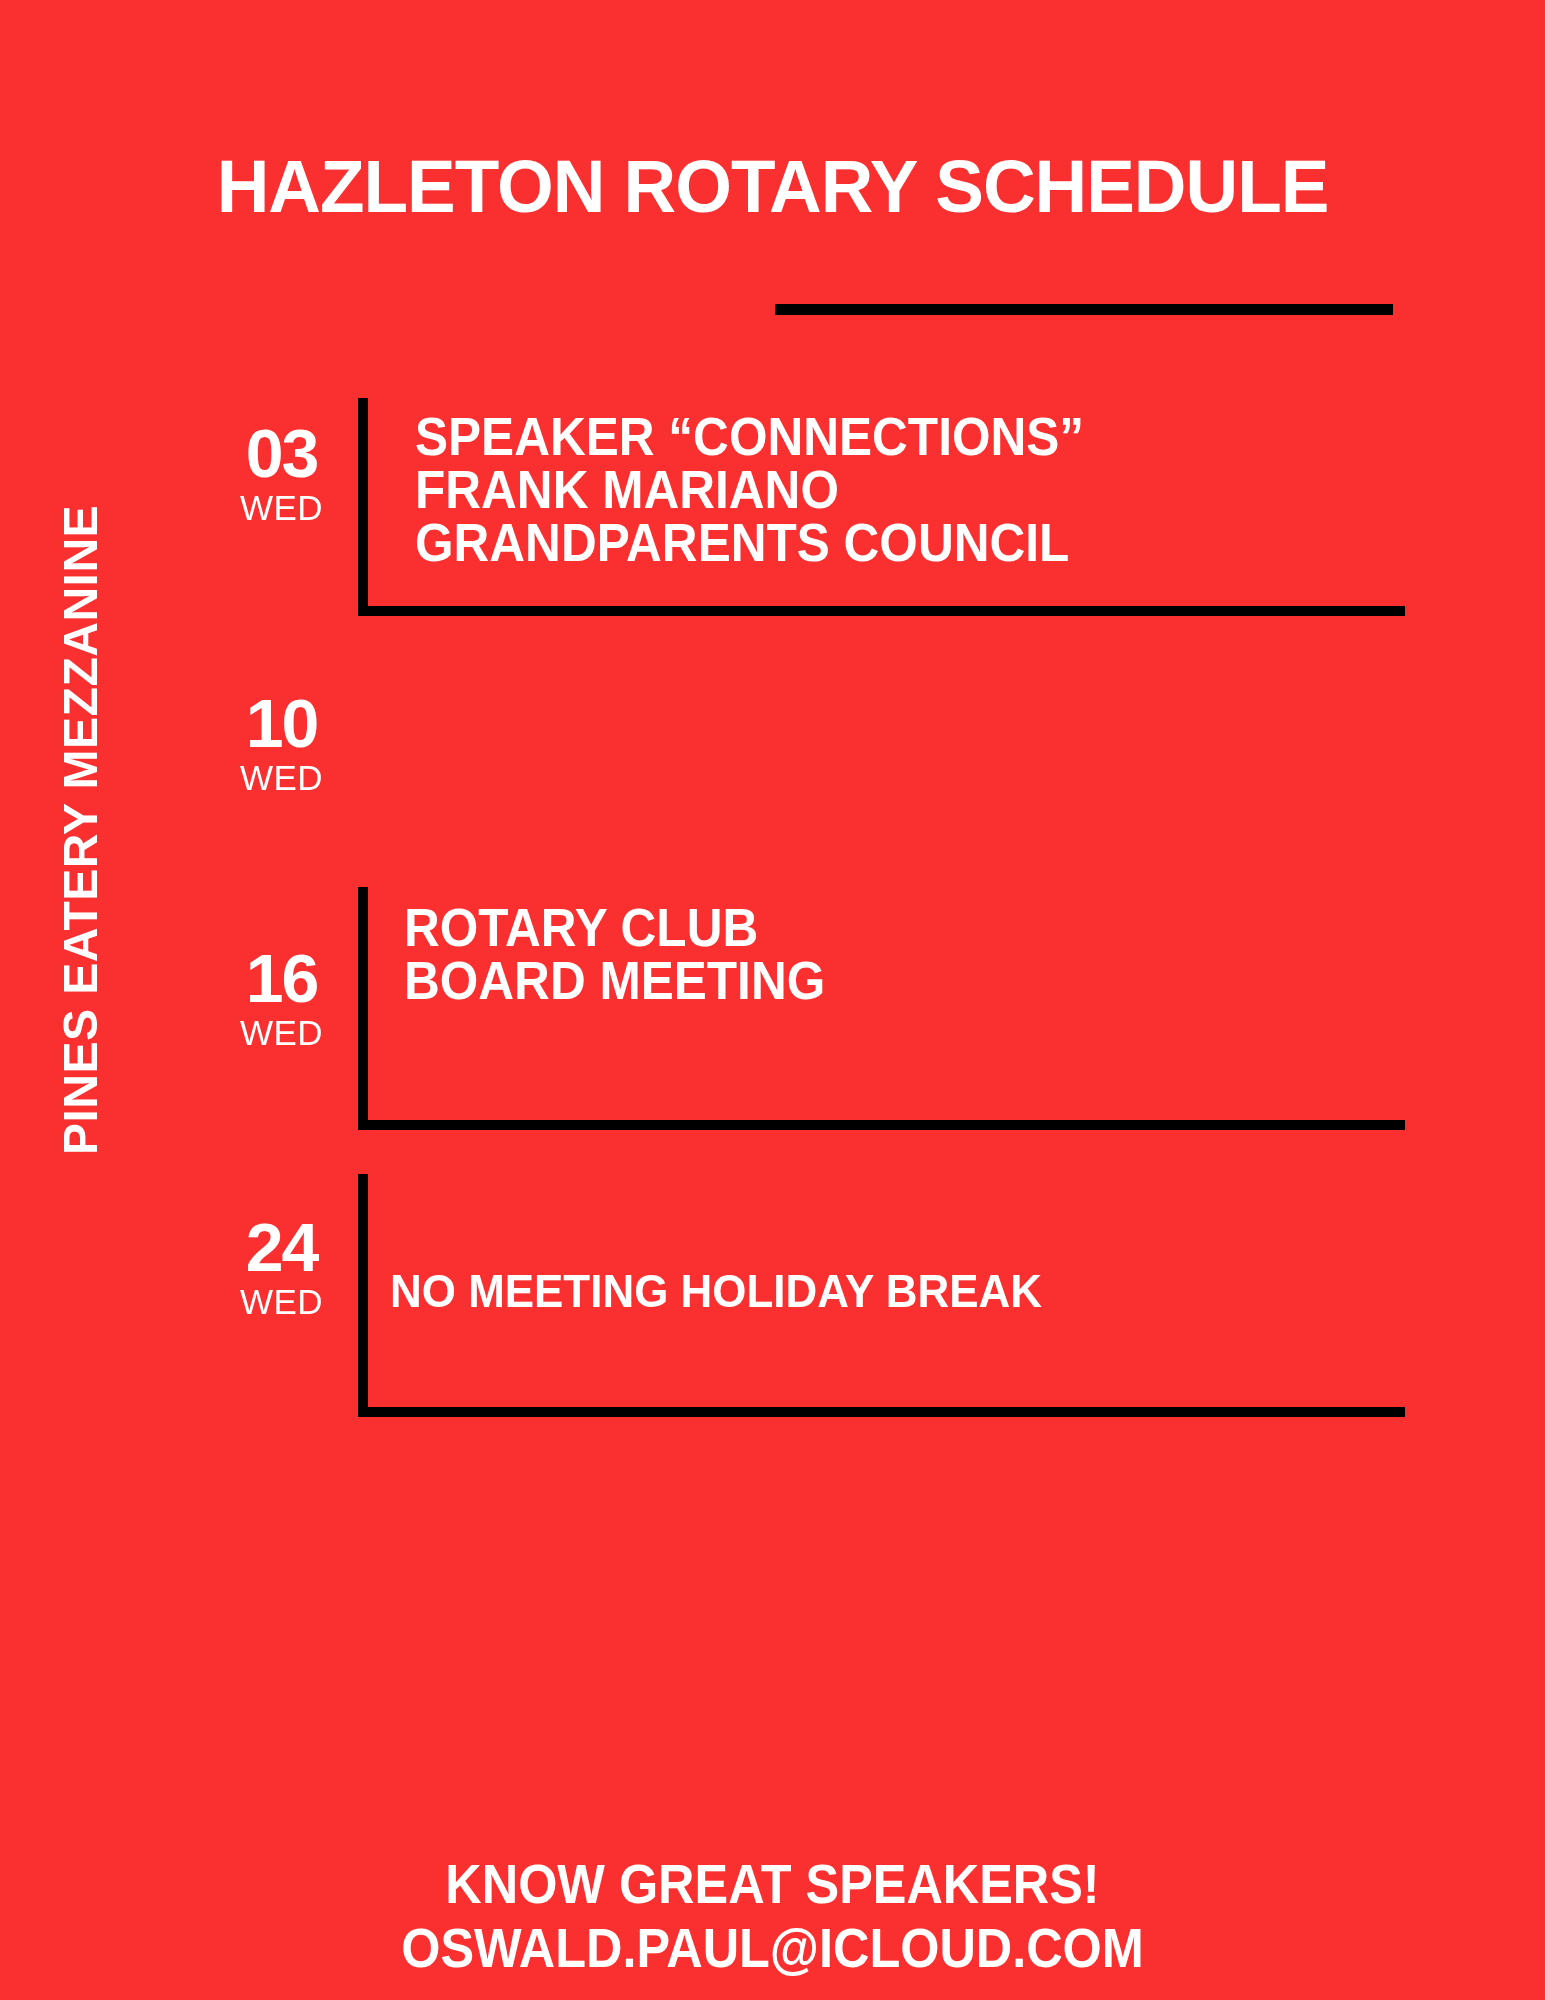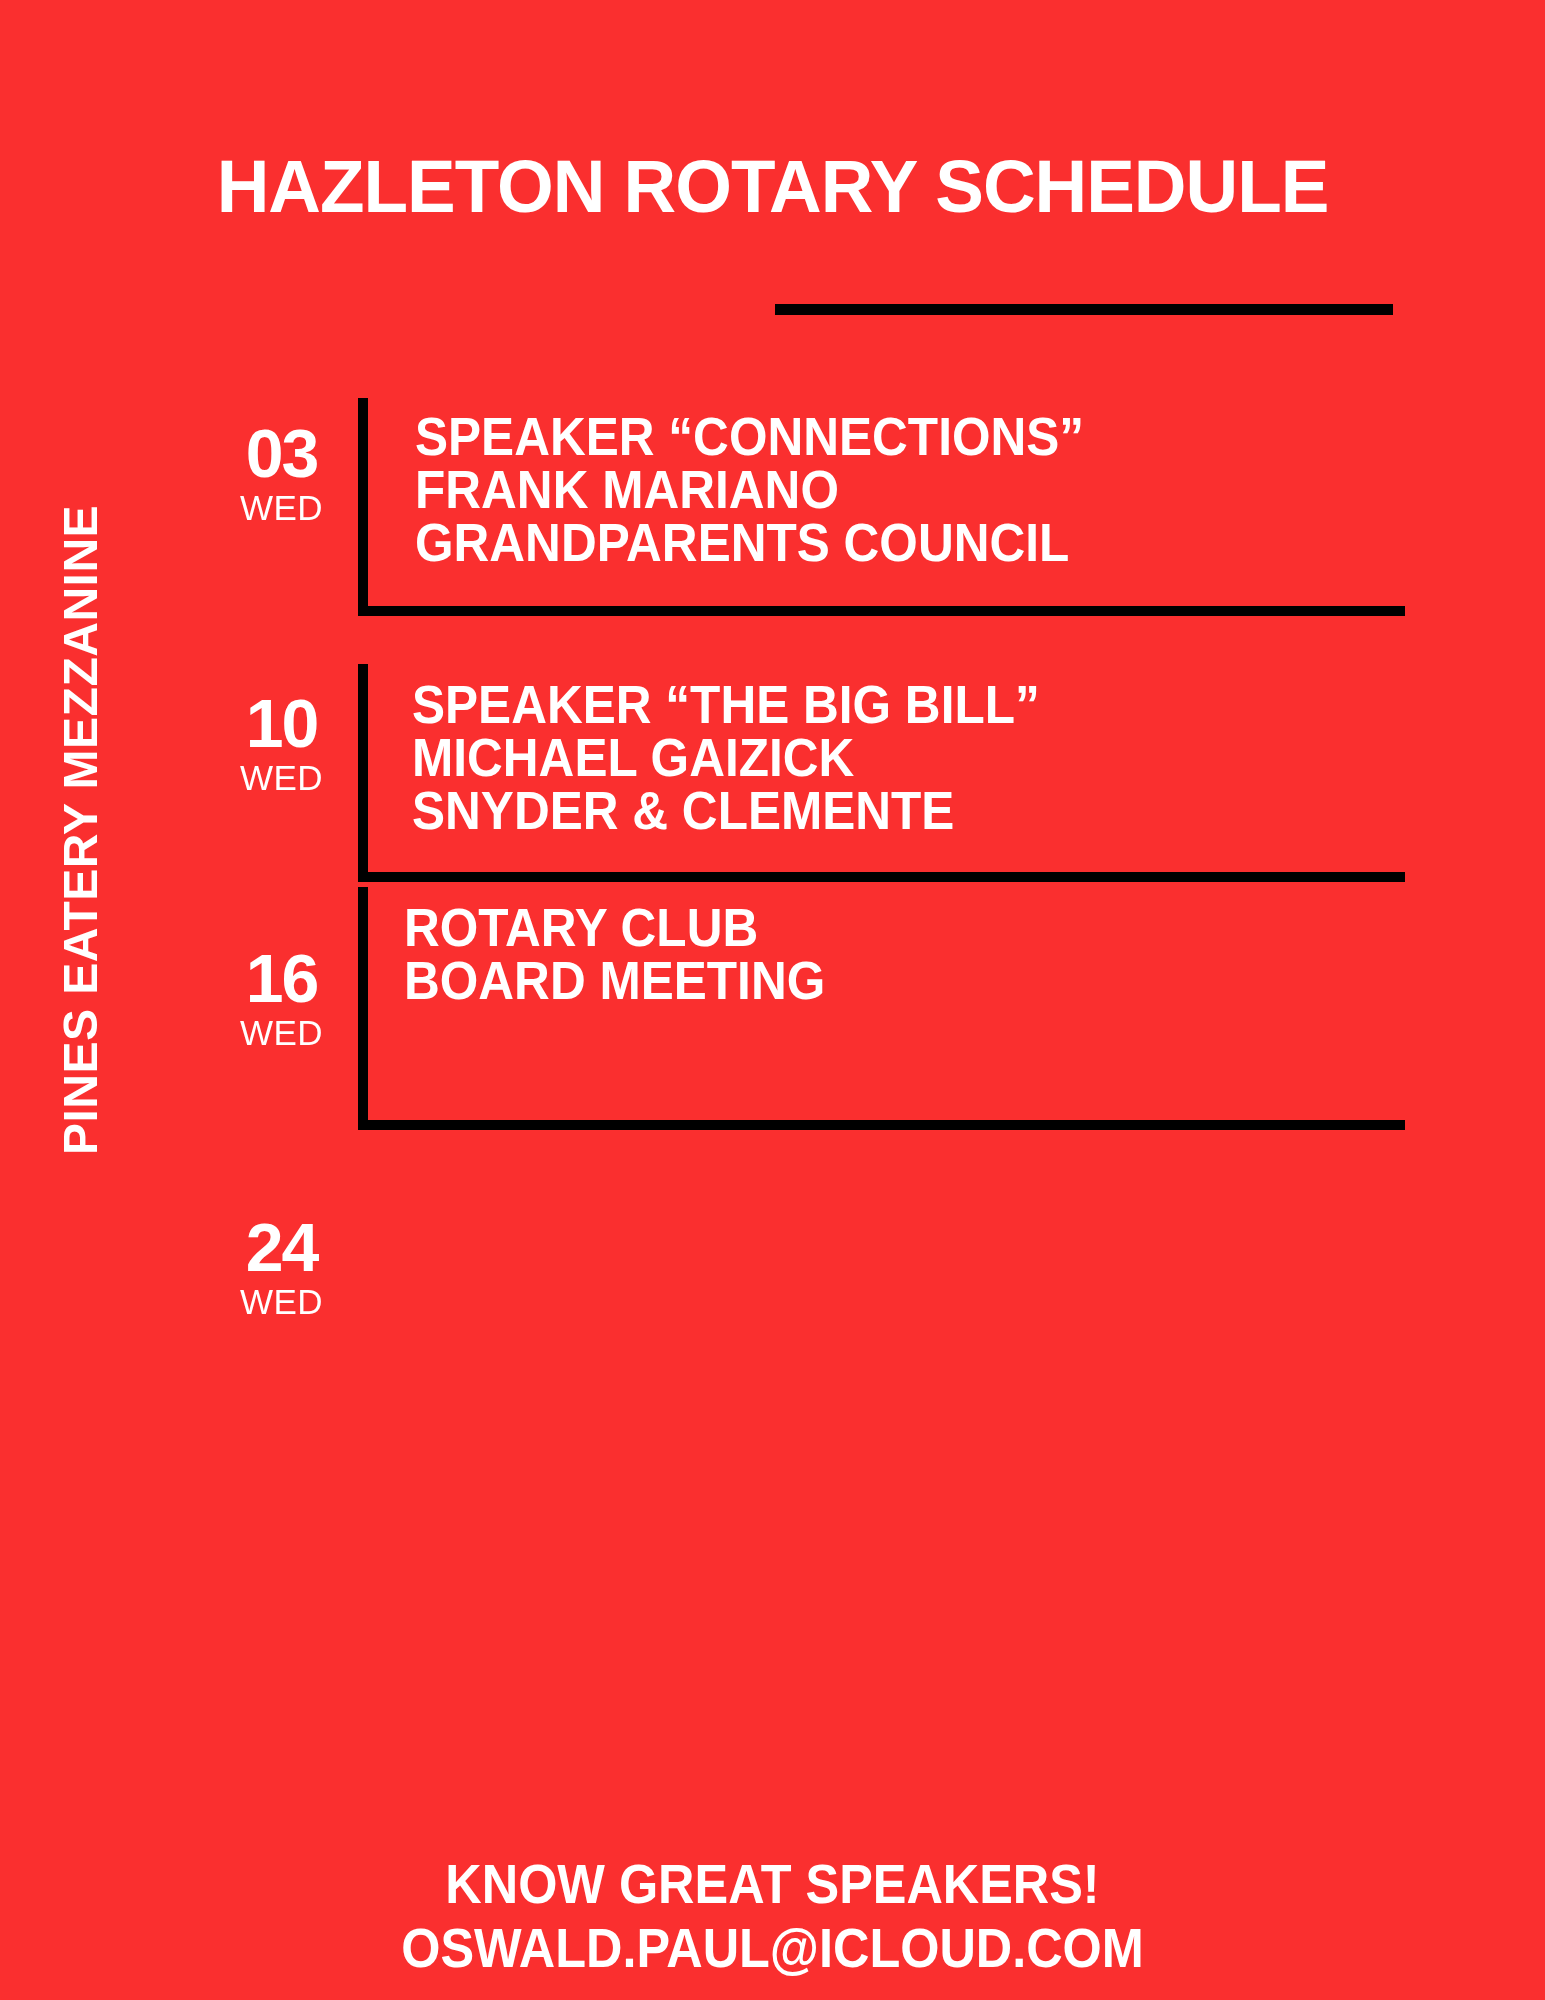--- a/index.html
+++ b/index.html
@@ -211,47 +211,45 @@
         <div class="line">GRANDPARENTS COUNCIL</div>
       </div>
     </div>
   </div>
 
   <div class="entry" id="entry-1">
     <div class="entry-date">
       <div class="entry-day">10</div>
       <div class="entry-dow">WED</div>
     </div>
-    <div class="entry-body">
-      <div class="entry-lines">
-        <div class="line">SPEAKER “THE BIG BILL”</div>
-        <div class="line">MICHAEL  GAIZICK</div>
-        <div class="line">SNYDER &amp; CLEMENTE</div>
-      </div>
-    </div>
   </div>
 
   <div class="entry" id="entry-2">
     <div class="entry-date">
       <div class="entry-day">16</div>
       <div class="entry-dow">WED</div>
     </div>
     <div class="entry-body">
       <div class="entry-lines">
         <div class="line">ROTARY CLUB</div>
         <div class="line">BOARD MEETING</div>
       </div>
     </div>
   </div>
 
   <div class="entry" id="entry-3">
     <div class="entry-date">
       <div class="entry-day">24</div>
       <div class="entry-dow">WED</div>
     </div>
+    <div class="entry-body">
+      <div class="entry-lines">
+        <div class="line">NO MEETING HOLIDAY BREAK</div>
+      </div>
+    </div>
   </div>
 
 </div>
 
 <div id="footer">
   <div class="footer-line">KNOW GREAT SPEAKERS!</div>
   <div class="footer-line">OSWALD.PAUL@ICLOUD.COM</div>
 </div>
 
 </body></html>

